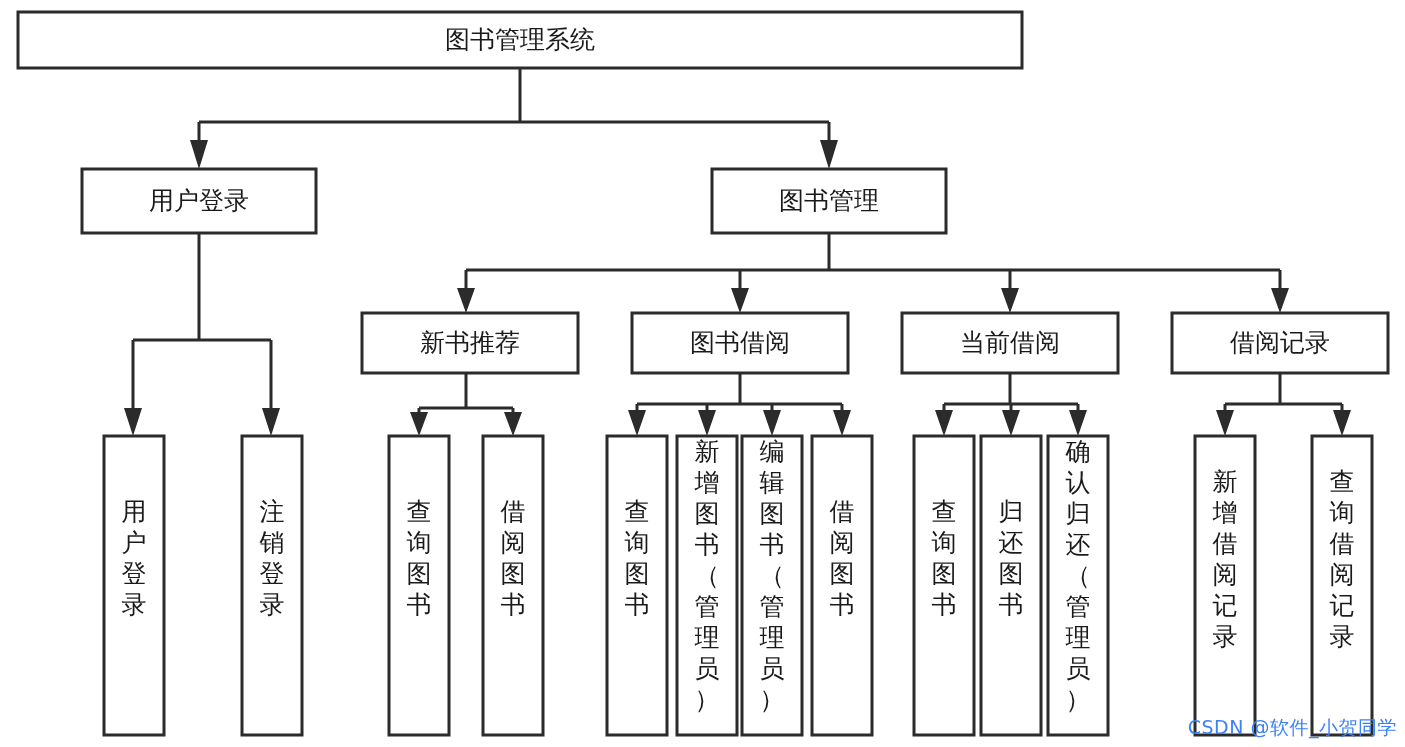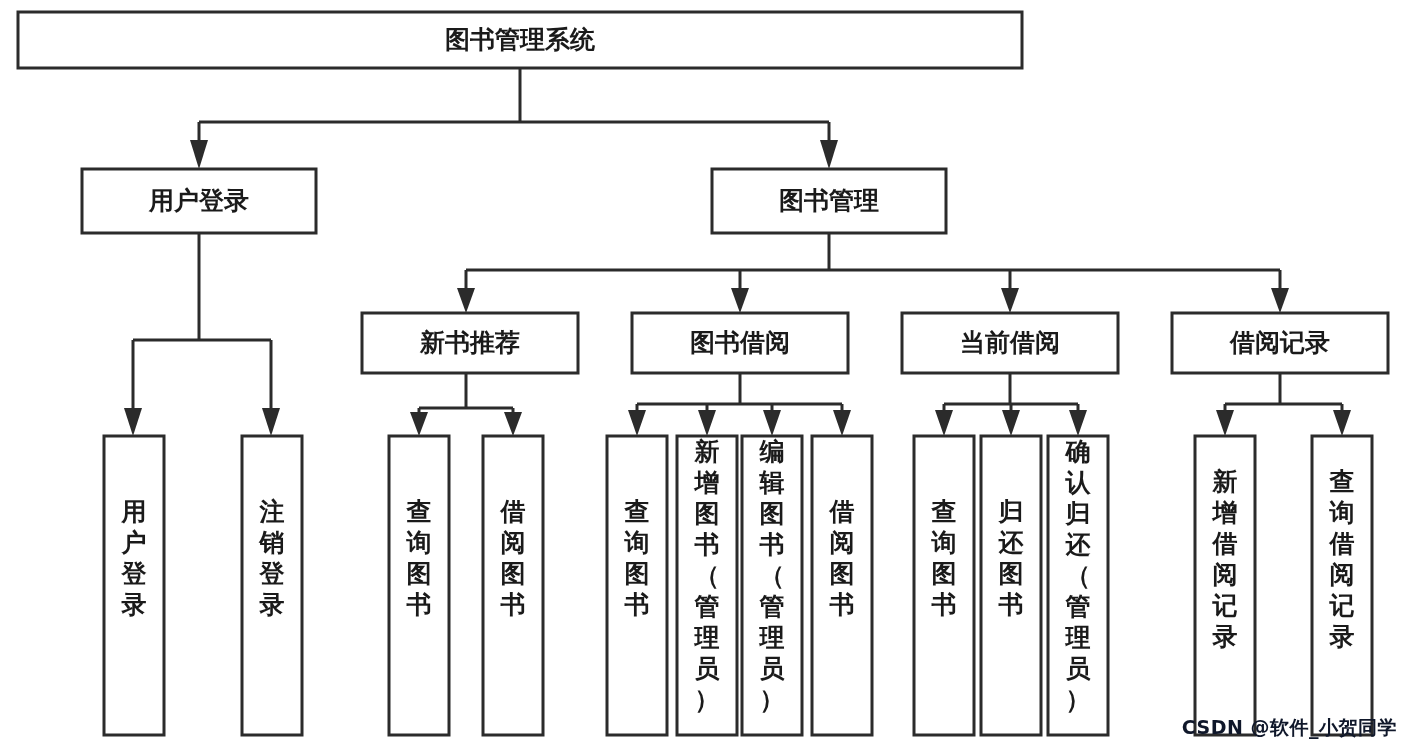--- a/index.html
+++ b/index.html
@@ -12,21 +12,20 @@
     width: 1405px;
     height: 747px;
     overflow: hidden;
     font-family: "DejaVu Sans", "Liberation Sans", sans-serif;
   }
   #diagram-root {
     position: relative;
     width: 1405px;
     height: 747px;
     background: #ffffff;
-    font-weight: bold;
   }
   svg#diagram-svg {
     position: absolute;
     top: 0;
     left: 0;
     width: 1405px;
     height: 747px;
     display: block;
   }
   .node-box {
@@ -56,21 +55,21 @@
     font-family: "DejaVu Sans", "Liberation Sans", sans-serif;
     font-size: 25px;
     text-anchor: middle;
   }
   .watermark-text {
     position: absolute;
     right: 8px;
     bottom: 6px;
     font-family: "DejaVu Sans", "Liberation Sans", sans-serif;
     font-size: 19px;
-    color: #0f172a;
+    color: #3b82f6;
     white-space: nowrap;
     letter-spacing: 0.5px;
     pointer-events: none;
   }
 </style>
 </head>
 <body>
 
 <div id="diagram-root">
 

